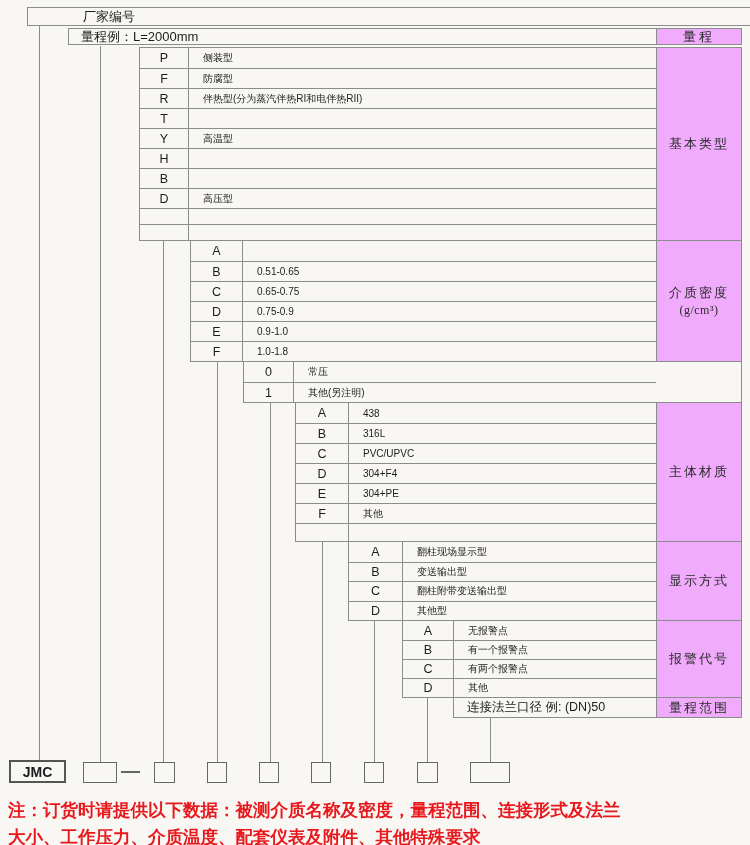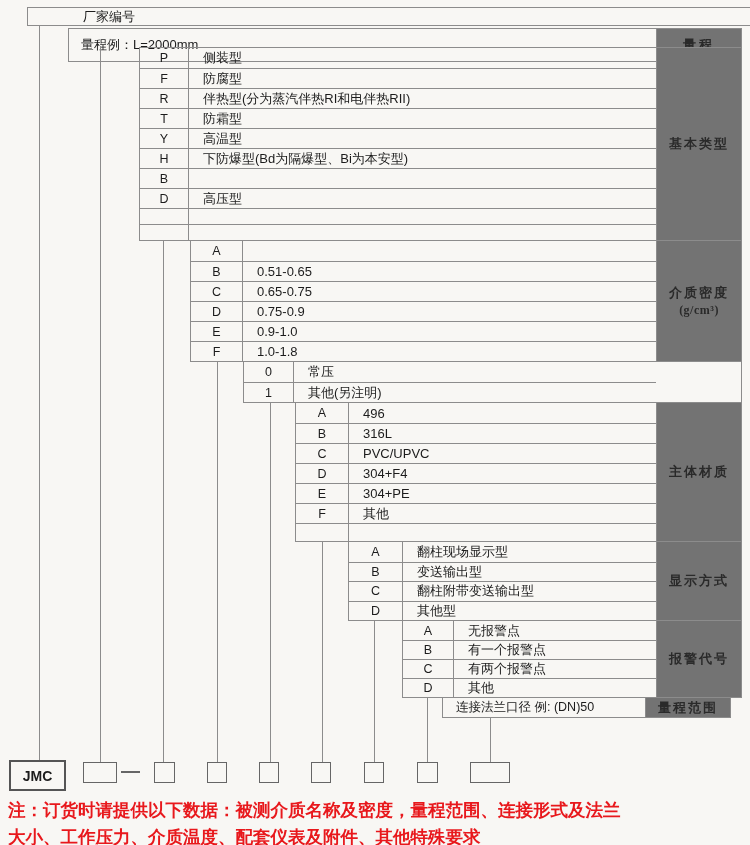--- a/index.html
+++ b/index.html
@@ -6,50 +6,50 @@
   body { font-family: "Liberation Sans", "DejaVu Sans", sans-serif; background: #ffffff; }
   .stage { position: relative; width: 750px; height: 845px; background: #f8f7f4; overflow: hidden; color: #1c1c1c; }
 
   .cellbox { position: absolute; border: 1px solid #8c8c8c; display: flex; align-items: center; font-size: 13px; }
 
   .section { position: absolute; border: 1px solid #8c8c8c; }
   .row { display: flex; margin-right: 85px; height: 20px; align-items: center; }
   .row + .row { border-top: 1px solid #8c8c8c; }
   .code { width: var(--cw, 49px); align-self: stretch; border-right: 1px solid #8c8c8c;
           display: flex; align-items: center; justify-content: center; font-size: 12.5px; }
-  .desc { flex: 1; padding-left: 14px; font-size: 13px; white-space: nowrap; overflow: hidden; }
+  .desc { flex: 1; padding-left: 14px; font-size: 10px; white-space: nowrap; overflow: hidden; }
 
   .slabel { position: absolute; top: 0; right: 0; width: 85px; height: 100%;
             border-left: 1px solid #8c8c8c; display: flex; flex-direction: column;
             align-items: center; justify-content: center;
             font-family: "Liberation Serif", "DejaVu Serif", serif; font-size: 13px;
-            letter-spacing: 2px; color: #2a2a2a; background: #737373; font-weight: bold; }
+            letter-spacing: 2px; color: #2a2a2a; background: #f0abfc; }
   .slabel .sub { letter-spacing: 0.5px; font-size: 12px; margin-top: 1px; }
 
   .vline { position: absolute; width: 1px; background: #8c8c8c; }
 
   .mbox { position: absolute; top: 762px; height: 21px; border: 1px solid #666666; background: #f8f7f4; }
-  .jmcbox { position: absolute; left: 9px; top: 760px; width: 57px; height: 31px;
+  .jmcbox { position: absolute; left: 9px; top: 760px; width: 57px; height: 23px;
             border: 2px solid #555555; display: flex; align-items: center; justify-content: center;
             font-weight: bold; font-size: 14px; background: #f8f7f4; }
   .dash { position: absolute; left: 121px; top: 771px; width: 19px; height: 2px; background: #666666; }
 
   .note { position: absolute; left: 8px; top: 797px; width: 742px;
           color: #e8181c; font-weight: bold; font-size: 17.5px; line-height: 27px; }
 </style>
 </head>
 <body>
 
 <div class="stage">
 
   <div class="cellbox" style="left:7px; top:7px; width:735px; height:19px; padding-left:55px;margin-left:20px;">
     <span>厂家编号</span>
   </div>
 
-  <div class="cellbox" style="left:68px; top:28px; width:674px; height:34px; padding-left:12px;">
+  <div class="cellbox" style="left:68px; top:28px; width:674px; height:17px; padding-left:12px;">
     <span>量程例：L=2000mm</span>
     <div class="slabel" style="letter-spacing:3px;">
       <span>量程</span>
     </div>
   </div>
 
   <div class="section" style="left:139px; top:47px; width:603px; height:194px; --cw:49px;">
     <div class="row">
         <div class="code">P</div>
         <div class="desc">侧装型</div>
@@ -57,29 +57,27 @@
     <div class="row">
         <div class="code">F</div>
         <div class="desc">防腐型</div>
       </div>
     <div class="row">
         <div class="code">R</div>
         <div class="desc">伴热型(分为蒸汽伴热RI和电伴热RII)</div>
       </div>
     <div class="row">
         <div class="code">T</div>
-        <div class="desc">防霜型</div>
       </div>
     <div class="row">
         <div class="code">Y</div>
         <div class="desc">高温型</div>
       </div>
     <div class="row">
         <div class="code">H</div>
-        <div class="desc">下防爆型(Bd为隔爆型、Bi为本安型)</div>
       </div>
     <div class="row">
         <div class="code">B</div>
       </div>
     <div class="row">
         <div class="code">D</div>
         <div class="desc">高压型</div>
       </div>
     <div class="row" style="height:16px;">
         <div class="code"></div>
@@ -131,21 +129,21 @@
       </div>
     <div class="row">
         <div class="code">1</div>
         <div class="desc">其他(另注明)</div>
       </div>
   </div>
 
   <div class="section" style="left:295px; top:402px; width:447px; height:140px; --cw:53px;">
     <div class="row">
         <div class="code">A</div>
-        <div class="desc">496</div>
+        <div class="desc">438</div>
       </div>
     <div class="row">
         <div class="code">B</div>
         <div class="desc">316L</div>
       </div>
     <div class="row">
         <div class="code">C</div>
         <div class="desc">PVC/UPVC</div>
       </div>
     <div class="row">
@@ -206,21 +204,21 @@
       </div>
     <div class="row" style="height:19px;">
         <div class="code">D</div>
         <div class="desc">其他</div>
       </div>
     <div class="slabel">
       <span>报警代号</span>
     </div>
   </div>
 
-  <div class="cellbox" style="left:442px; top:697px; width:289px; height:21px; padding-left:13px; font-size:12.5px;">
+  <div class="cellbox" style="left:453px; top:697px; width:289px; height:21px; padding-left:13px; font-size:12.5px;">
     <span>连接法兰口径 例: (DN)50</span>
     <div class="slabel">
       <span>量程范围</span>
     </div>
   </div>
 
   <div class="vline" style="left:39px;  top:25px;  height:737px;"></div>
   <div class="vline" style="left:100px; top:46px;  height:716px;"></div>
   <div class="vline" style="left:163px; top:241px; height:521px;"></div>
   <div class="vline" style="left:217px; top:362px; height:400px;"></div>

